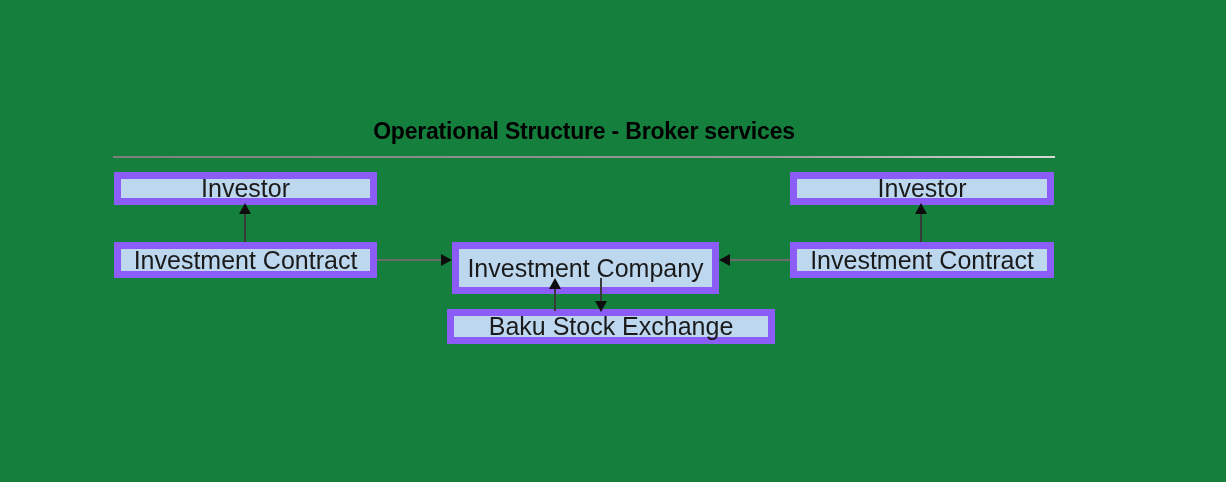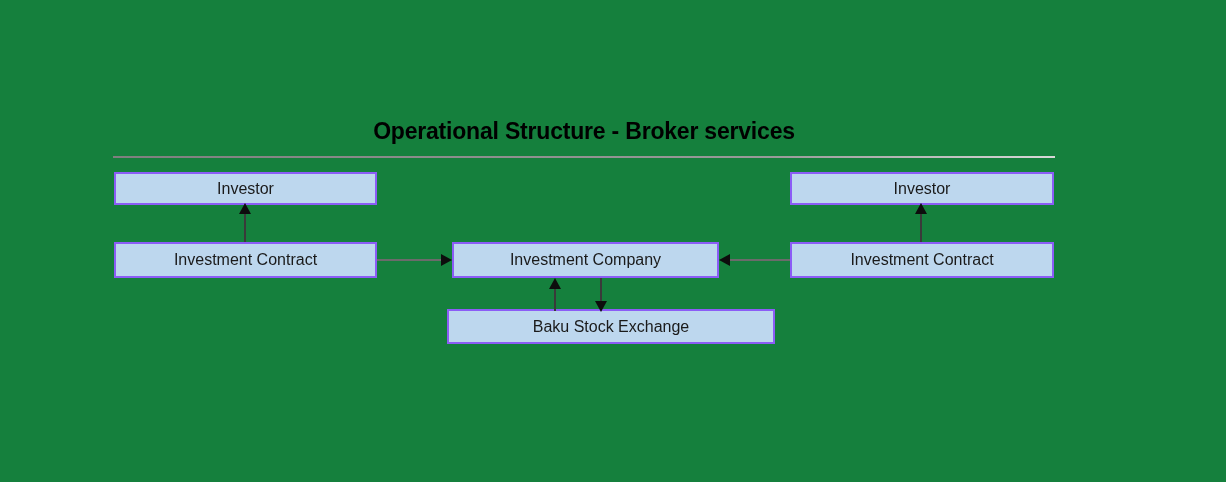--- a/index.html
+++ b/index.html
@@ -34,34 +34,34 @@
     left: 113px;
     top: 156px;
     width: 942px;
     height: 2px;
     background: linear-gradient(to right, #7f7f7f, #9a9a9a 70%, #d8d8d8);
   }
   .node {
     position: absolute;
     box-sizing: border-box;
     background: #bdd7ee;
-    border: 2px solid #8b5cf6;
+    border: 7px solid #8b5cf6;
     display: flex;
     align-items: center;
     justify-content: center;
-    font-size: 16px;
+    font-size: 25px;
     color: #1a1a1a;
     white-space: nowrap;
     line-height: 1;
     text-align: center;
   }
   
   #node-investor-left        { left: 114px; top: 172px; width: 263px; height: 33px; }
   #node-contract-left        { left: 114px; top: 242px; width: 263px; height: 36px; }
-  #node-investment-company   { left: 452px; top: 242px; width: 267px; height: 36px; }
+  #node-investment-company   { left: 452px; top: 242px; width: 267px; height: 52px; }
   #node-baku-stock-exchange  { left: 447px; top: 309px; width: 328px; height: 35px; }
   #node-investor-right       { left: 790px; top: 172px; width: 264px; height: 33px; }
   #node-contract-right       { left: 790px; top: 242px; width: 264px; height: 36px; }
 
   
   .conn { position: absolute; }
   .vline {
     position: absolute;
     width: 2px;
     background: #3a3a3a;

